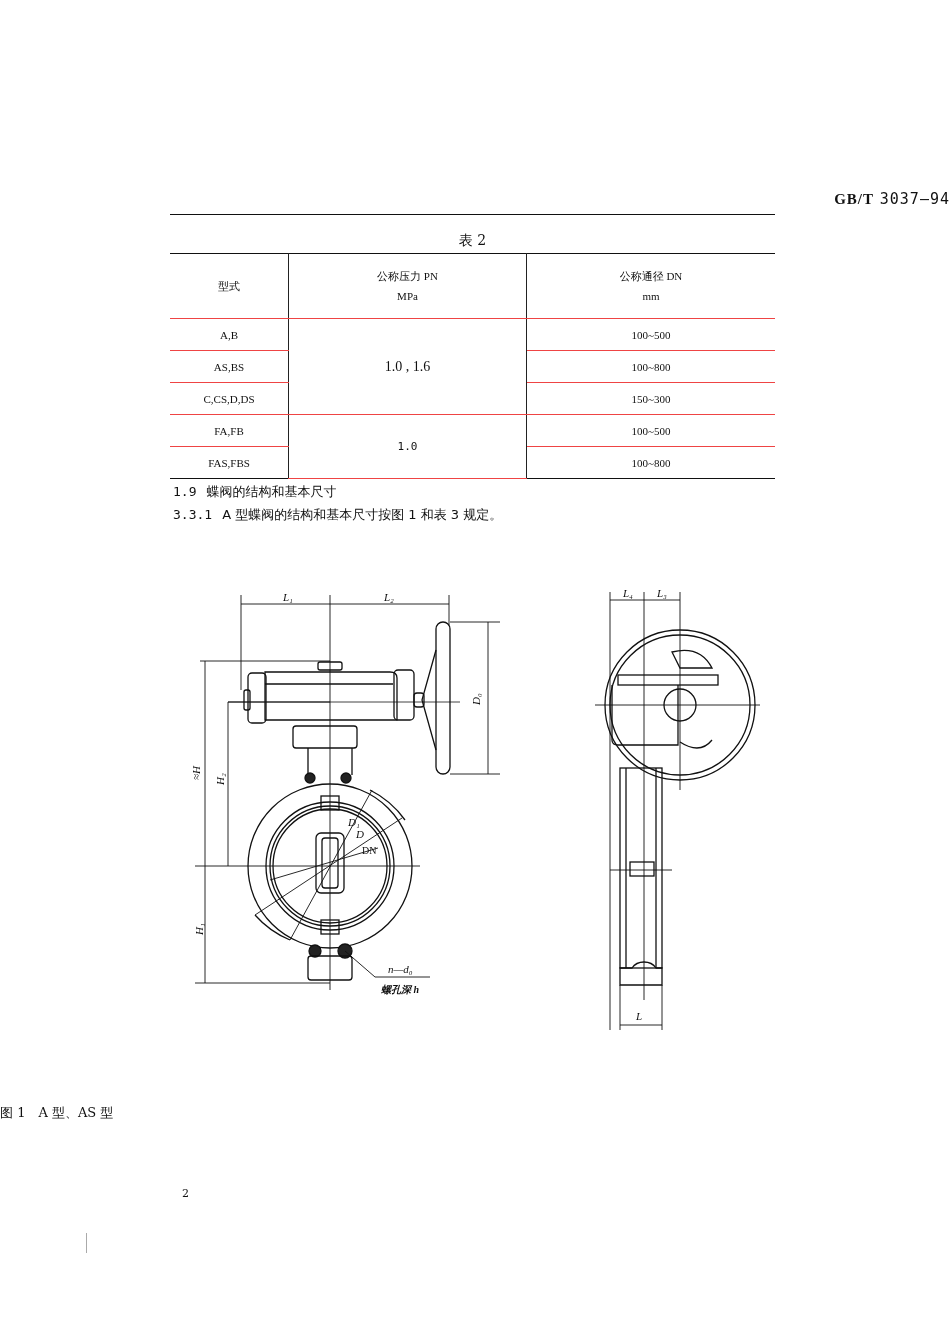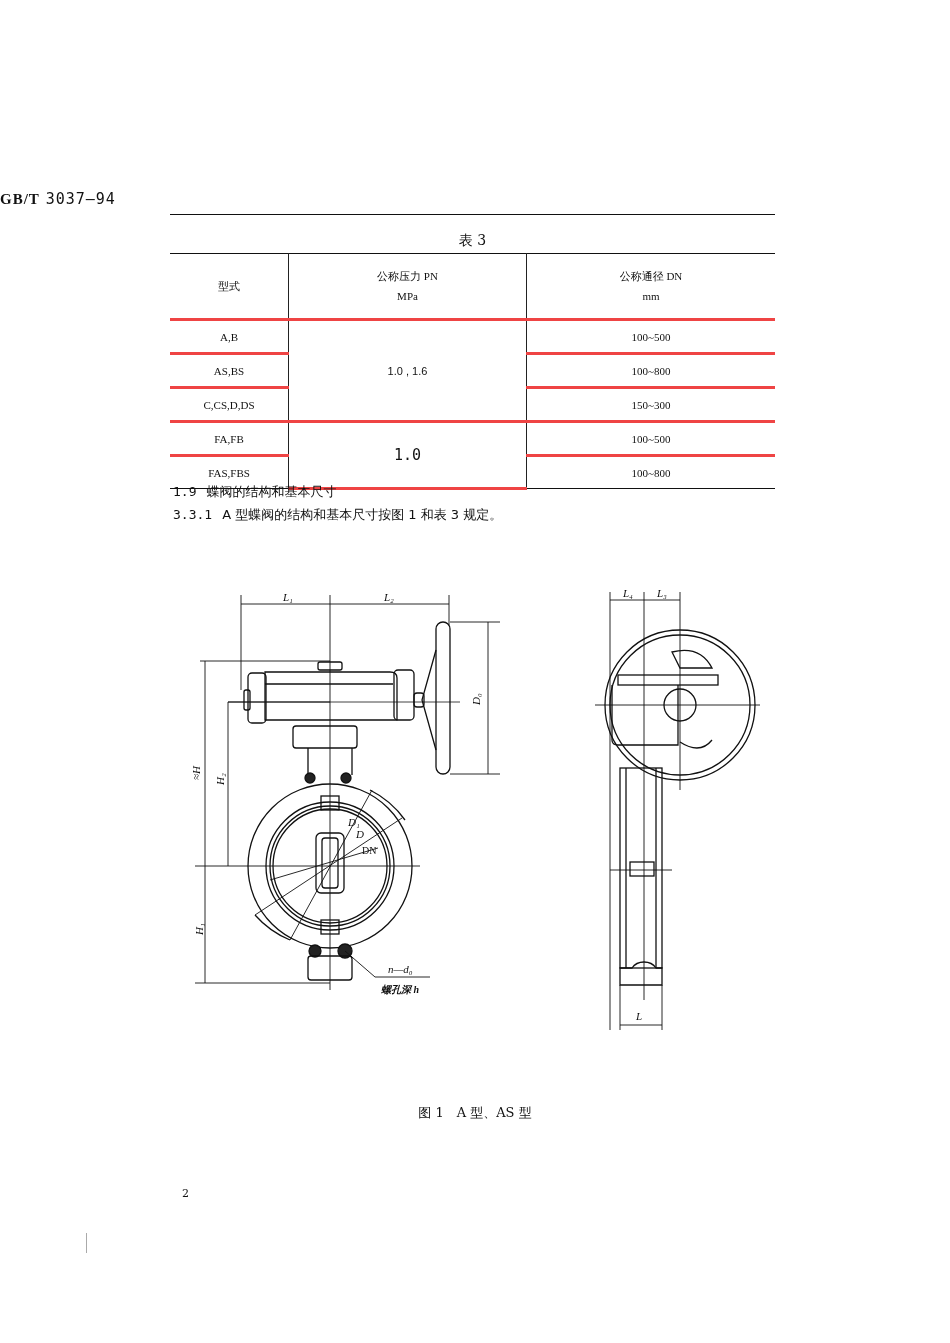--- a/index.html
+++ b/index.html
@@ -1,80 +1,80 @@
 <!DOCTYPE html>
 <html><head>
 <meta charset="utf-8">
 <style>
   html, body { margin: 0; padding: 0; background: #ffffff; }
   body { width: 950px; height: 1343px; position: relative; overflow: hidden;
          font-family: "DejaVu Serif", "Liberation Serif", serif; color: #111; }
   .abs { position: absolute; }
-  .std-header { left: 0; width: 950px; top: 190px; text-align: left; font-size: 15px; letter-spacing: 1px; }
+  .std-header { left: 0; width: 950px; top: 190px; text-align: right; font-size: 15px; letter-spacing: 1px; }
   .std-header b { font-family: "Liberation Serif", serif; font-weight: bold; }
   .std-header span.num { font-family: "DejaVu Sans Mono", monospace; font-size: 15px; }
   .rule-top { left: 170px; top: 214px; width: 605px; height: 0; border-top: 1.6px solid #111; }
   .table-title { left: 170px; width: 605px; top: 232px; text-align: center; font-size: 14px; }
   table.t1 { position: absolute; left: 170px; top: 253px; width: 605px; border-collapse: collapse;
              font-family: "Liberation Serif", serif; font-size: 11px; }
-  table.t1 td, table.t1 th { border-top: 1px solid #222; border-bottom: 3px solid #ef4444; text-align: center; font-weight: normal; padding: 0; }
+  table.t1 td, table.t1 th { border-top: 1px solid #222; border-bottom: 1px solid #ef4444; text-align: center; font-weight: normal; padding: 0; }
   table.t1 tr:first-child th { border-top: 1.6px solid #111; }
   table.t1 tr:last-child td { border-bottom: 1.6px solid #111; text-align: center; }
   table.t1 .vr { border-right: 1px solid #222; }
   table.t1 th { height: 64px; line-height: 20px; }
   table.t1 td { height: 31px; }
   .para { left: 173px; font-size: 13px; font-family: "DejaVu Sans", sans-serif; }
   .para .sec { font-family: "DejaVu Sans Mono", monospace; margin-right: 10px; }
   .fig { left: 0; top: 0; }
-  .fig-caption { left: 0; width: 950px; top: 1104px; text-align: center; font-size: 13px; }
+  .fig-caption { left: 0; width: 950px; top: 1104px; text-align: left; font-size: 13px; }
   .page-num { left: 182px; top: 1187px; font-size: 11px; }
   .margin-mark { left: 86px; top: 1233px; width: 1px; height: 20px; background: #aaa; }
   svg text { font-family: "Liberation Serif", serif; }
 </style>
 </head>
 <body>
 
 <div class="abs std-header">
   <b>GB/T</b>
   <span class="num">3037—94</span>
 </div>
 <div class="abs rule-top"></div>
 
-<div class="abs table-title">表 3</div>
+<div class="abs table-title">表 2</div>
 <table class="t1">
   <tbody>
       <tr>
     <th class="vr" style="width:118px">
       <span>型式</span>
     </th>
     <th class="vr" style="width:237px">
       <div>公称压力 PN</div>
       <div>MPa</div>
     </th>
     <th>
       <div>公称通径 DN</div>
       <div>mm</div>
     </th>
   </tr>
   <tr>
     <td class="vr">A,B</td>
-    <td class="vr" rowspan="3" style="font-family:Liberation Sans, sans-serif;font-size:11px;">1.0 , 1.6</td>
+    <td class="vr" rowspan="3" style="font-family:Liberation Serif, serif;font-size:14px;">1.0 , 1.6</td>
     <td>100~500</td>
   </tr>
   <tr>
     <td class="vr">AS,BS</td>
     <td>100~800</td>
   </tr>
   <tr>
     <td class="vr">C,CS,D,DS</td>
     <td>150~300</td>
   </tr>
   <tr>
     <td class="vr">FA,FB</td>
-    <td class="vr" rowspan="2" style="font-family:'DejaVu Sans Mono',monospace;font-size:15px;">1.0</td>
+    <td class="vr" rowspan="2" style="font-family:'DejaVu Sans Mono',monospace;font-size:11px;">1.0</td>
     <td>100~500</td>
   </tr>
   <tr>
     <td class="vr">FAS,FBS</td>
     <td>100~800</td>
   </tr>
 </tbody>
   </table>
 
 <div class="abs para" style="top:483px">

